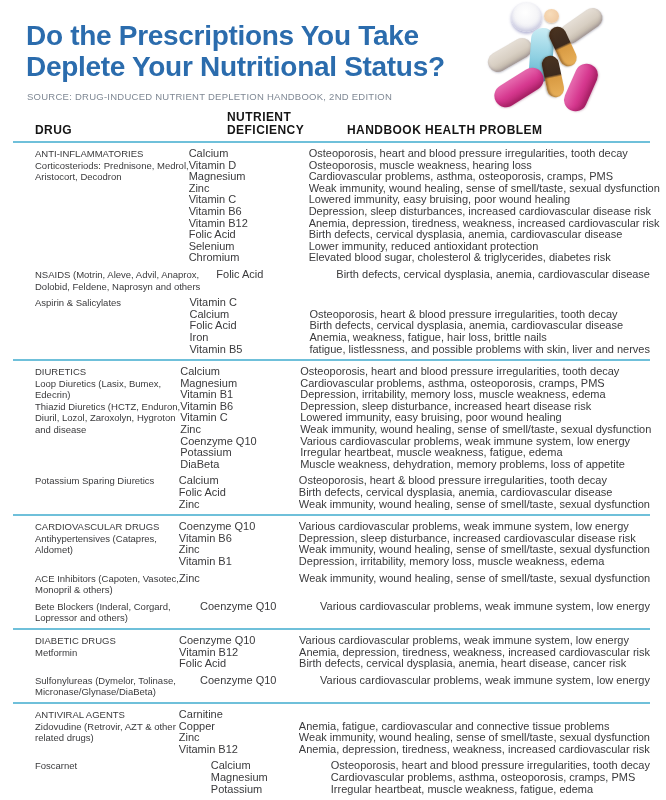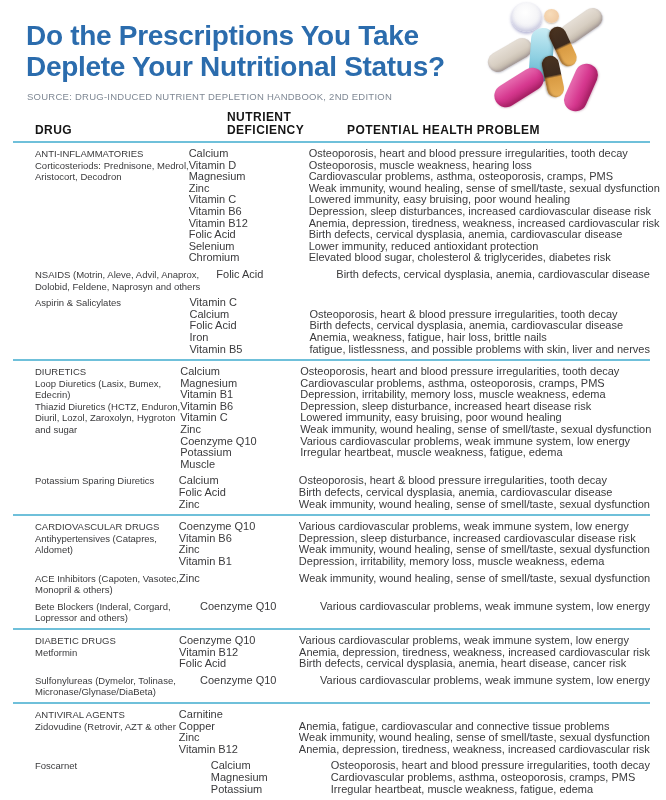--- a/index.html
+++ b/index.html
@@ -102,21 +102,21 @@
       <div class="pill pl-pink pl-pink-left"></div>
       <div class="pill pl-pink pl-pink-right"></div>
     </div>
 
     <div class="thead">
       <div class="th-drug">DRUG</div>
       <div class="th-nutrient">
         <div>NUTRIENT</div>
         <div>DEFICIENCY</div>
       </div>
-      <div class="th-problem">POTENTIAL HEALTH PROBLEM</div>
+      <div class="th-problem">HANDBOOK HEALTH PROBLEM</div>
     </div>
   </div>
 
   <div class="table">
     <div id="sections">
         <div class="section">
           <div class="group">
             <div class="drug-col">
               <div class="drug-line">ANTI-INFLAMMATORIES</div>
               <div class="drug-line">Corticosteriods: Prednisone, Medrol,</div>
@@ -205,21 +205,21 @@
           </div>
         </div>
         <div class="section">
           <div class="group">
             <div class="drug-col">
               <div class="drug-line">DIURETICS</div>
               <div class="drug-line">Loop Diuretics (Lasix, Bumex,</div>
               <div class="drug-line">Edecrin)</div>
               <div class="drug-line">Thiazid Diuretics (HCTZ, Enduron,</div>
               <div class="drug-line">Diuril, Lozol, Zaroxolyn, Hygroton</div>
-              <div class="drug-line">and sugar</div>
+              <div class="drug-line">and disease</div>
             </div>
             <div class="pairs">
               <div class="pair">
                 <div class="nutrient">Calcium</div>
                 <div class="problem">Osteoporosis, heart and blood pressure irregularities, tooth decay</div>
               </div>
               <div class="pair">
                 <div class="nutrient">Magnesium</div>
                 <div class="problem">Cardiovascular problems, asthma, osteoporosis, cramps, PMS</div>
               </div>
@@ -241,21 +241,22 @@
               </div>
               <div class="pair">
                 <div class="nutrient">Coenzyme Q10</div>
                 <div class="problem">Various cardiovascular problems, weak immune system, low energy</div>
               </div>
               <div class="pair">
                 <div class="nutrient">Potassium</div>
                 <div class="problem">Irregular heartbeat, muscle weakness, fatigue, edema</div>
               </div>
               <div class="pair">
-                <div class="nutrient">Muscle</div>
+                <div class="nutrient">DiaBeta</div>
+                <div class="problem">Muscle weakness, dehydration, memory problems, loss of appetite</div>
               </div>
             </div>
           </div>
           <div class="group">
             <div class="drug-col">
               <div class="drug-line">Potassium Sparing Diuretics</div>
             </div>
             <div class="pairs">
               <div class="pair">
                 <div class="nutrient">Calcium</div>
@@ -355,20 +356,21 @@
                 <div class="problem">Various cardiovascular problems, weak immune system, low energy</div>
               </div>
             </div>
           </div>
         </div>
         <div class="section">
           <div class="group">
             <div class="drug-col">
               <div class="drug-line">ANTIVIRAL AGENTS</div>
               <div class="drug-line">Zidovudine (Retrovir, AZT &amp; other</div>
+              <div class="drug-line">related drugs)</div>
             </div>
             <div class="pairs">
               <div class="pair">
                 <div class="nutrient">Carnitine</div>
               </div>
               <div class="pair">
                 <div class="nutrient">Copper</div>
                 <div class="problem">Anemia, fatigue, cardiovascular and connective tissue problems</div>
               </div>
               <div class="pair">

